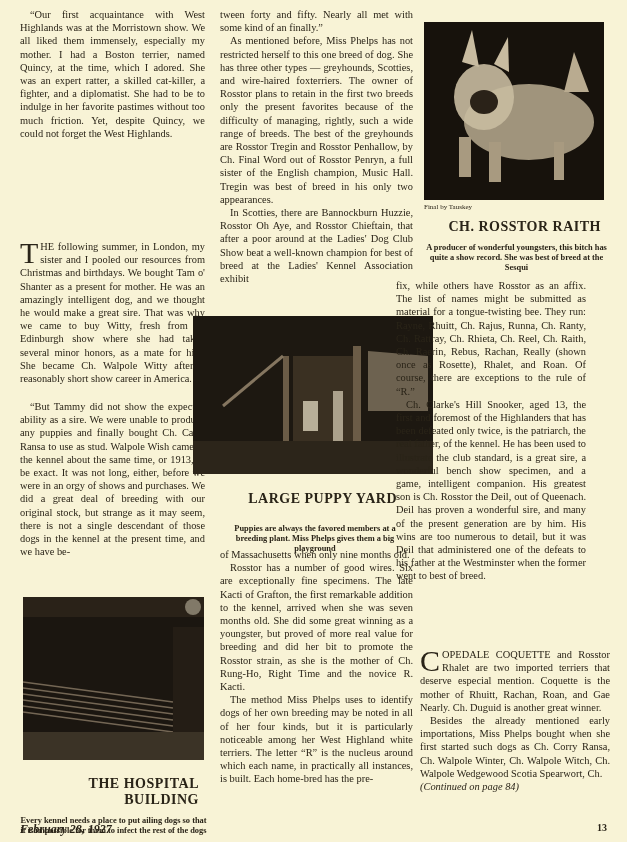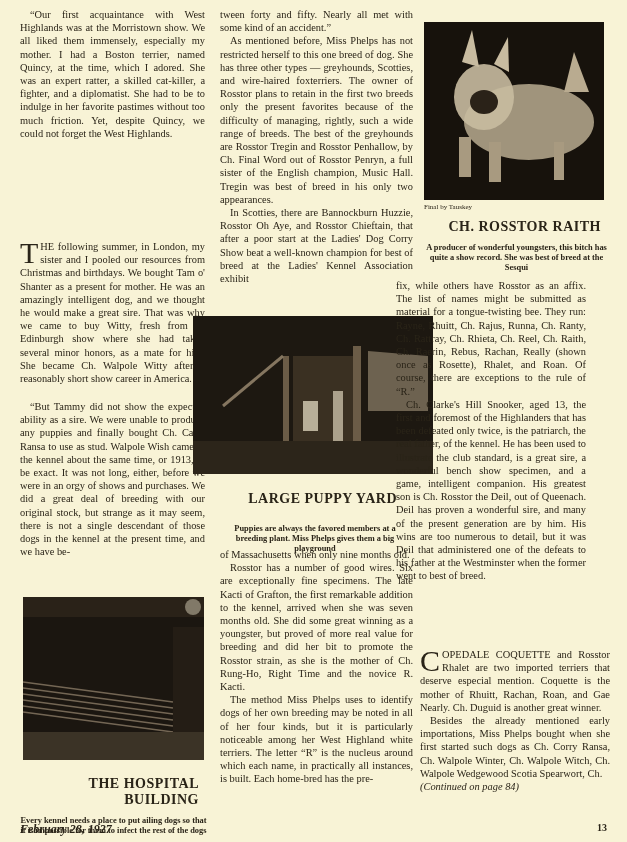--- a/index.html
+++ b/index.html
@@ -71,23 +71,23 @@
     <rect x="0" y="135" width="181" height="28" fill="#3b3326"></rect>
     <circle cx="170" cy="10" r="8" fill="#d8cfb8" opacity="0.5"></circle>
   </svg>
 </div>
 <div class="abs" style="left:20px; top:768px; width:187px;">
   <p class="cap-title">THE HOSPITAL BUILDING</p>
   <p class="cap-text" style="margin-top:3px;">Every kennel needs a place to put ailing dogs so that it is impossible for them to infect the rest of the dogs</p>
 </div>
 
 <div class="abs" style="left:220px; top:8px; width:193px;">
-  <p class="para">tween forty and fifty. Nearly all met with some kind of an accident.”</p>
+  <p class="para">tween forty and fifty. Nearly all met with some kind of an finally.”</p>
   <p class="para indent">As mentioned before, Miss Phelps has not restricted herself to this one breed of dog. She has three other types — greyhounds, Scotties, and wire-haired foxterriers. The owner of Rosstor plans to retain in the first two breeds only the present favorites because of the difficulty of managing, rightly, such a wide range of breeds. The best of the greyhounds are Rosstor Tregin and Rosstor Penhallow, by Ch. Final Word out of Rosstor Penryn, a full sister of the English champion, Music Hall. Tregin was best of breed in his only two appearances.</p>
-  <p class="para indent">In Scotties, there are Bannockburn Huzzie, Rosstor Oh Aye, and Rosstor Chieftain, that after a poor start at the Ladies' Dog Corry Show beat a well-known champion for best of breed at the Ladies' Kennel Association exhibit</p>
+  <p class="para indent">In Scotties, there are Bannockburn Huzzie, Rosstor Oh Aye, and Rosstor Chieftain, that after a poor around at the Ladies' Dog Club Show beat a well-known champion for best of breed at the Ladies' Kennel Association exhibit</p>
 </div>
 
 <div class="abs photo" style="left:193px; top:316px; width:240px; height:158px;">
   <svg width="240" height="158" viewBox="0 0 240 158">
     <rect width="240" height="158" fill="#1d1811"></rect>
     <rect x="100" y="40" width="65" height="110" fill="#3a3022"></rect>
     <rect x="160" y="30" width="8" height="120" fill="#6b5c47"></rect>
     <rect x="90" y="40" width="6" height="110" fill="#6b5c47"></rect>
     <polygon points="175,35 235,40 235,95 175,95" fill="#a4957c" opacity="0.6"></polygon>
     <line x1="30" y1="90" x2="90" y2="40" stroke="#857660" stroke-width="3"></line>

